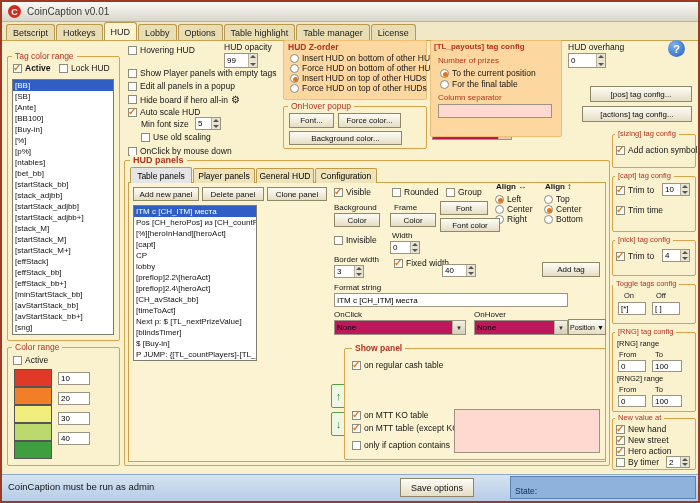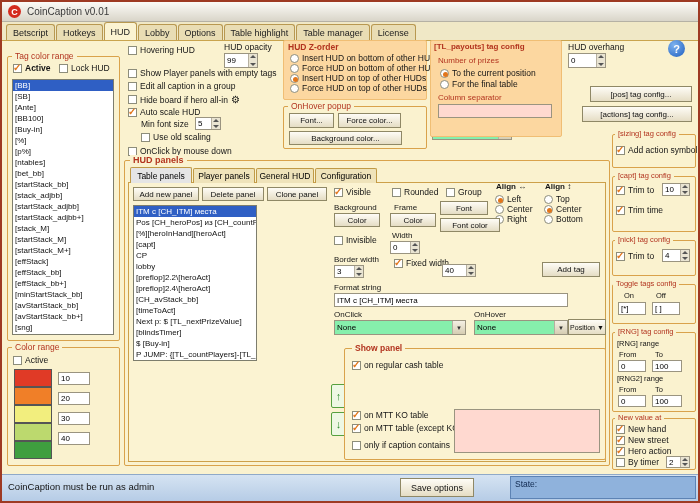--- a/index.html
+++ b/index.html
@@ -39,35 +39,35 @@
   .inp{position:absolute;background:#fff;border:1px solid #9a9480;font-size:8px;padding:0 2px;white-space:nowrap;overflow:hidden;display:flex;align-items:center}
   .pink{background:#ffd9d0}
 
   .spin{position:absolute;display:flex;border:1px solid #9a9480;background:#fff}
   .spin .v{flex:1;font-size:8px;padding:0 2px;display:flex;align-items:center;overflow:hidden}
   .spin .ud{width:9px;display:flex;flex-direction:column;border-left:1px solid #b6b0a0}
   .spin .u,.spin .d{flex:1;background:#e9e4d2;position:relative}
   .spin .u::after{content:"";position:absolute;left:1px;top:1px;border-left:3px solid transparent;border-right:3px solid transparent;border-bottom:3px solid #555}
   .spin .d::after{content:"";position:absolute;left:1px;bottom:1px;border-left:3px solid transparent;border-right:3px solid transparent;border-top:3px solid #555}
 
-  .dd{position:absolute;display:flex;border:1px solid #9a9480;background:#86efac}
+  .dd{position:absolute;display:flex;border:1px solid #9a9480;background:#be185d}
   .dd .v{flex:1;font-size:8px;padding:0 2px;display:flex;align-items:center;overflow:hidden}
   .dd .a{width:13px;background:linear-gradient(#f4f0e4,#d6cdb2);border-left:1px solid #b6b0a0;display:flex;align-items:center;justify-content:center}
   .dd .a::after{content:"▼";font-size:6px;color:#333}
 
   .sw{position:absolute;width:38px;height:18px;border:1px solid #555}
   .garrow{position:absolute;width:15px;height:24px;background:#eef8e4;border:1px solid #57a03f;color:#2e8b2e;font-weight:bold;font-size:11px;display:flex;align-items:center;justify-content:center;border-radius:2px}
   .help{position:absolute;width:17px;height:17px;border-radius:50%;background:radial-gradient(circle at 35% 30%,#7db2ef,#1f5fc0);color:#fff;font-weight:bold;font-size:11px;display:flex;align-items:center;justify-content:center}
 
   .ptab{position:absolute;height:15px;display:flex;align-items:center;justify-content:center;font-size:8.5px;border:1px solid #c09a46;border-bottom:none;border-radius:2px 2px 0 0;background:#efe3ba;z-index:2}
   .ptab.active{background:#e5e5e5;height:16px}
   .pbox{position:absolute;border:1px solid #cda04a;background:#fbf3d2}
 
   .statusbar{position:absolute;left:0;top:472px;width:696px;height:27px;background:linear-gradient(#d5e3f2,#b6cce6);border-top:1px solid #8fa9c8}
-  .state{position:absolute;left:508px;top:474px;width:186px;height:23px;background:#8fb2dc;border:1px solid #5d83b4;padding:2px 4px;color:#10294f;font-size:8.5px;line-height:10px}
+  .state{position:absolute;left:508px;top:474px;width:186px;height:23px;background:#8fb2dc;border:1px solid #5d83b4;padding:9px 4px;color:#10294f;font-size:8.5px;line-height:10px}
 </style>
 </head>
 <body>
 
 <div class="window">
 
   <div class="titlebar">
     <div class="logo">C</div>
     <div class="title">CoinCaption v0.01</div>
   </div>
@@ -146,21 +146,21 @@
         <span class="u"></span>
         <span class="d"></span>
       </span>
     </span>
   <span class="cb" style="left:126px;top:66px">
       <span class="bx"></span>
       <span>Show Player panels with empty tags</span>
     </span>
   <span class="cb" style="left:126px;top:79px">
       <span class="bx"></span>
-      <span>Edit all caption in a group</span>
+      <span>Edit all panels in a popup</span>
     </span>
   <span class="cb" style="left:126px;top:92px">
       <span class="bx"></span>
       <span>Hide board if hero all-in</span>
       <span style="font-size:10px">⚙</span>
     </span>
   <span class="cb on" style="left:126px;top:105px">
       <span class="bx"></span>
       <span>Auto scale HUD</span>
     </span>

